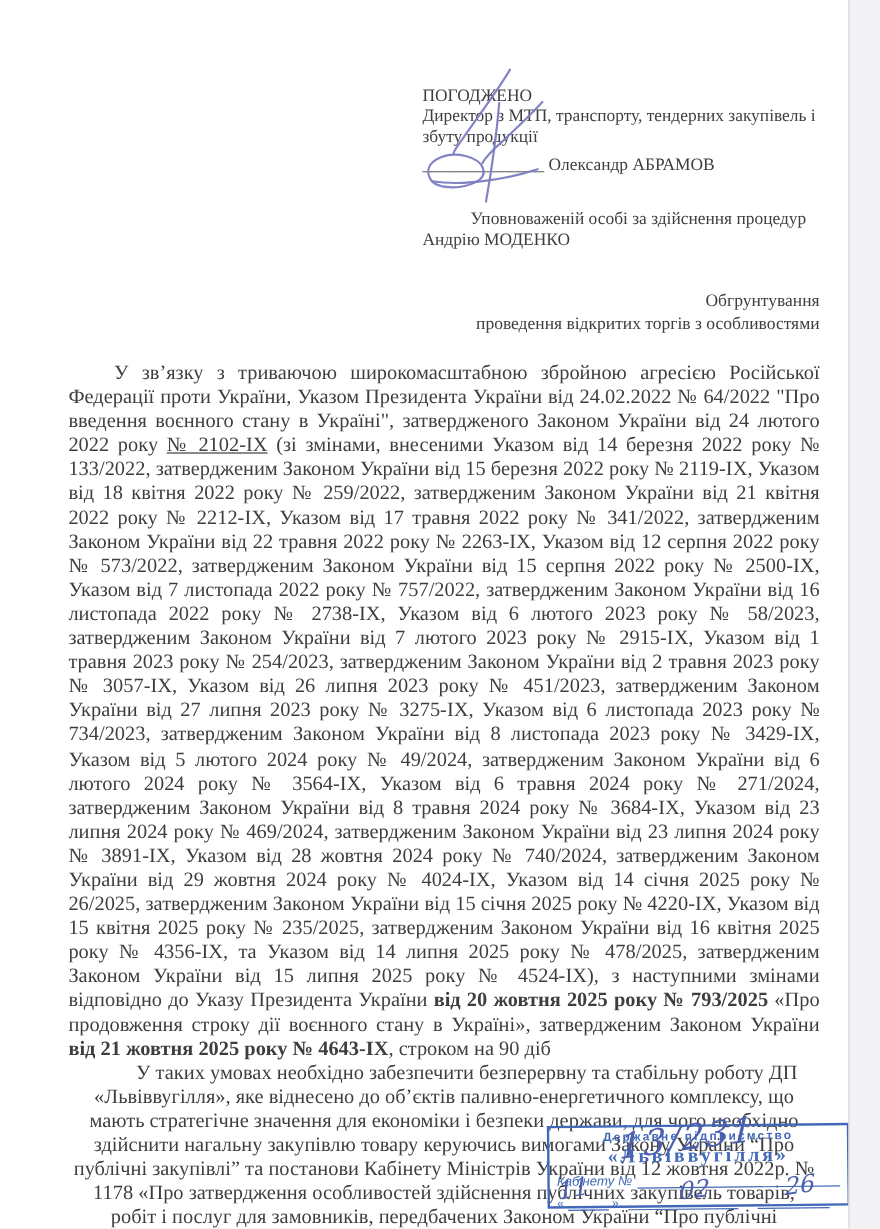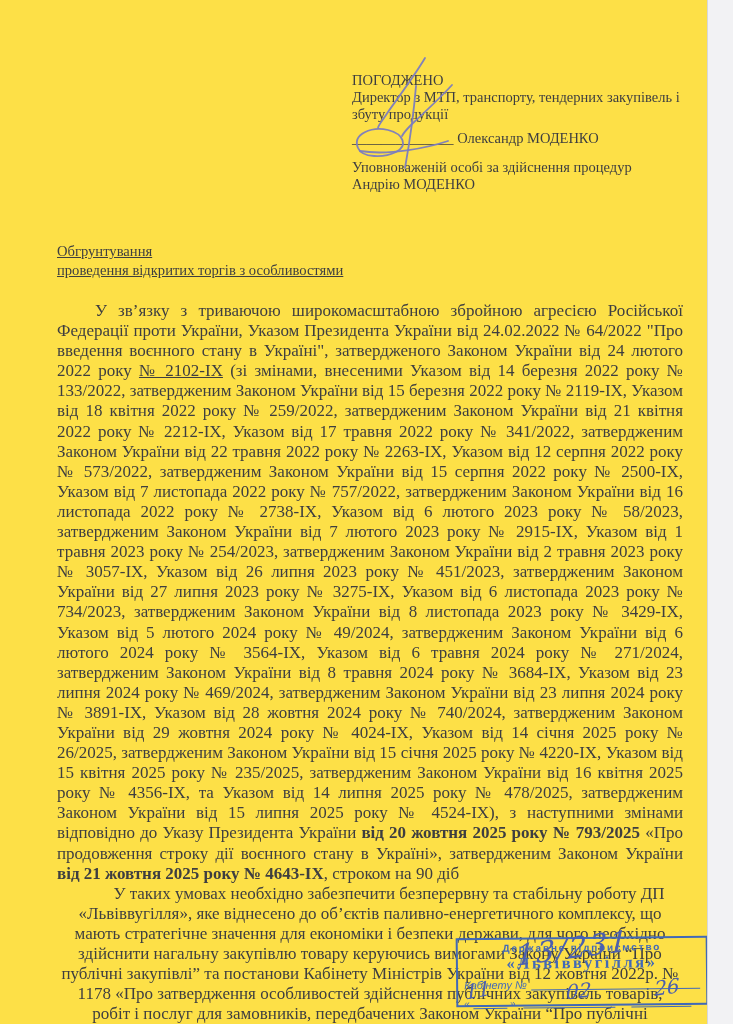--- a/index.html
+++ b/index.html
@@ -1,40 +1,40 @@
 <!DOCTYPE html>
 <html><head>
 <meta charset="utf-8">
 <style>
   html,body{margin:0;padding:0;background:#e8e8e8;}
   .page{
     position:relative;width:733px;height:1024px;margin:0 auto;
-    background:#fde047;overflow:hidden;
+    background:#ffffff;overflow:hidden;
     font-family:"Liberation Serif","DejaVu Serif",serif;
     color:#3e3e40;
   }
   .scan-edge{
     position:absolute;left:707px;top:0;width:26px;height:1024px;
     background:#f2f2f4;border-left:1px solid #d6d6db;
   }
   
   .approval{
     position:absolute;left:352px;top:72px;width:360px;
     font-size:14.5px;line-height:17px;
   }
   .approval .gap-s{margin-top:7px;}
-  .approval .gap-m{margin-top:12px;}
+  .approval .gap-m{margin-top:28px;text-align:center;}
   .sig-blank{letter-spacing:0;}
   
   .signature-svg{position:absolute;left:330px;top:45px;width:140px;height:130px;pointer-events:none;}
   .signature-svg path{fill:none;stroke:#7b7cc0;stroke-width:1.8;stroke-linecap:round;opacity:.95;}
   
   .doc-title{
     position:absolute;left:57px;top:242px;width:626px;
-    text-align:left;font-size:14.6px;line-height:18.5px;text-decoration:underline;
+    text-align:right;font-size:14.6px;line-height:18.5px;
   }
   
   .body-text{
     position:absolute;left:57px;top:301px;width:626px;
     font-size:17px;line-height:20.1px;
   }
   .body-text p{margin:0;text-indent:38px;}
   .par-just{text-align:justify;}
   .par-left{text-align:center;}
   .u{text-decoration:underline;}
@@ -77,21 +77,21 @@
 </style>
 </head>
 <body>
 
 <div class="page">
 
   <div class="approval">
     <div>ПОГОДЖЕНО</div>
     <div>Директор з МТП, транспорту, тендерних закупівель і</div>
     <div>збуту продукції</div>
-    <div class="gap-s"><span class="sig-blank">______________</span> <span>Олександр МОДЕНКО</span></div>
+    <div class="gap-s"><span class="sig-blank">______________</span> <span>Олександр АБРАМОВ</span></div>
     <div class="gap-m">Уповноваженій особі за здійснення процедур</div>
     <div>Андрію МОДЕНКО</div>
   </div>
 
   <svg class="signature-svg" viewBox="0 0 140 130" aria-hidden="true">
     <path d="M95,13 C85,30 70,50 58,67 C53,75 48,80 48,83"></path>
     <path d="M122,40 C110,53 95,67 82,79 C78,83 74,87 72,91"></path>
     <path d="M86,41 C84,65 80,95 75,123"></path>
     <path d="M28,103 C22,89 42,81 58,85 C74,89 78,101 66,107 C54,113 32,113 28,103"></path>
     <path d="M30,106 C60,111 100,102 118,96"></path>

